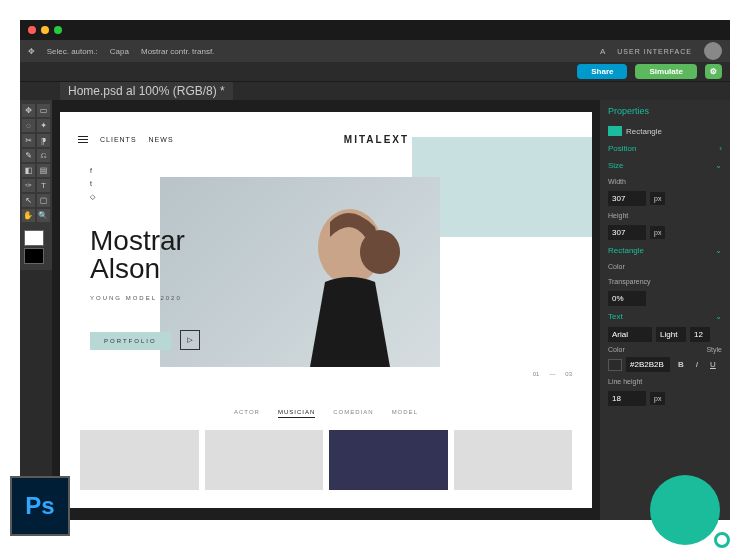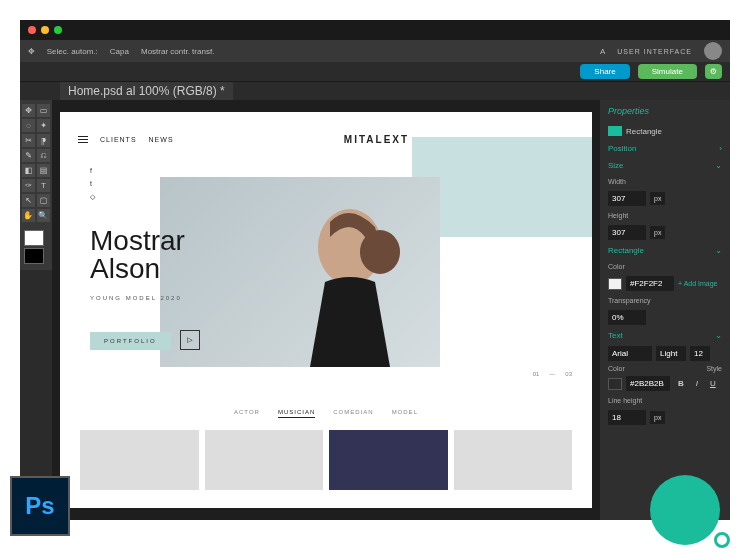--- a/index.html
+++ b/index.html
@@ -12,21 +12,21 @@
 .dot { width: 8px; height: 8px; border-radius: 50%; }
 .dot.r { background: #ff5f56; } .dot.y { background: #ffbd2e; } .dot.g { background: #27c93f; }
 
 .menubar { height: 22px; background: #383838; display: flex; align-items: center; padding: 0 8px; gap: 12px; color: #bbb; font-size: 8px; }
 .menubar .spacer { flex: 1; }
 .menubar .ui-label { font-size: 7px; letter-spacing: 1px; }
 .avatar { width: 18px; height: 18px; border-radius: 50%; background: #888; }
 
 .toolbar2 { height: 20px; background: #2b2b2b; display: flex; align-items: center; padding: 0 8px; gap: 8px; color: #888; font-size: 7px; border-bottom: 1px solid #1a1a1a; }
 .toolbar2 .spacer { flex: 1; }
-.btn { padding: 3px 14px; font-size: 8px; color: #fff; border-radius: 4px; }
+.btn { padding: 3px 14px; font-size: 8px; color: #fff; border-radius: 4px; font-weight: bold; }
 .btn.share { background: #0099cc; }
 .btn.sim { background: #5cb85c; }
 .btn.gear { background: #5cb85c; padding: 3px 5px; }
 
 .tabbar { height: 18px; background: #2b2b2b; display: flex; align-items: center; padding: 0 40px; }
 .tab { color: #ccc; font-size: 12px; padding: 2px 8px; background: #383838; }
 
 .workspace { flex: 1; display: flex; position: relative; }
 
 .toolbox { width: 32px; background: #383838; padding: 4px 2px; display: flex; flex-wrap: wrap; gap: 2px; align-content: flex-start; }
@@ -58,21 +58,21 @@
 .pager { position: absolute; right: 20px; bottom: 20px; font-size: 6px; color: #888; display: flex; gap: 10px; }
 
 .cats { display: flex; gap: 18px; justify-content: center; padding: 12px 0; font-size: 6px; letter-spacing: 1px; color: #888; }
 .cats .active { color: #222; border-bottom: 1px solid #222; padding-bottom: 2px; }
 
 .thumbs { display: flex; gap: 6px; padding: 0 20px; }
 .thumb { flex: 1; height: 60px; background: #ddd; }
 .thumb:nth-child(3) { background: #335; }
 
 .props { width: 130px; background: #2f2f2f; color: #ccc; font-size: 8px; display: flex; flex-direction: column; }
-.props .hdr { padding: 6px 8px; color: #1abc9c; font-size: 9px; font-style: italic; }
+.props .hdr { padding: 6px 8px; color: #1abc9c; font-size: 9px; }
 .props .row { padding: 4px 8px; display: flex; align-items: center; gap: 4px; }
 .props .section { padding: 4px 8px; color: #1abc9c; font-size: 8px; display: flex; justify-content: space-between; }
 .props .field-row { display: flex; gap: 4px; padding: 2px 8px; align-items: center; }
 .props .lbl { font-size: 7px; color: #aaa; }
 .props input, .props .val { background: #1e1e1e; border: none; color: #fff; font-size: 8px; padding: 3px 4px; width: 38px; }
 .props .unit { background: #1e1e1e; padding: 3px 4px; font-size: 7px; }
 .props .swatch { width: 14px; height: 12px; background: #f2f2f2; border: 1px solid #555; }
 .rect-swatch { width: 14px; height: 10px; background: #1abc9c; }
 .chev { font-size: 8px; }
 
@@ -216,25 +216,20 @@
       <div class="row lbl">Height</div>
       <div class="field-row">
         <input value="307" style="">
         <span class="unit">px</span>
       </div>
       <div class="section">
           <span>Rectangle</span>
           <span class="chev">⌄</span>
         </div>
       <div class="row lbl">Color</div>
-      <div class="field-row">
-        <div class="swatch"></div>
-        <input style="width: 48px;" value="#F2F2F2">
-        <span style="font-size:7px;color:#1abc9c">+  Add Image</span>
-      </div>
       <div class="row lbl">Transparency</div>
       <div class="field-row">
           <input value="0%" style="">
         </div>
       <div class="section">
           <span>Text</span>
           <span class="chev">⌄</span>
         </div>
       <div class="field-row">
         <input style="width: 44px;" value="Arial">

